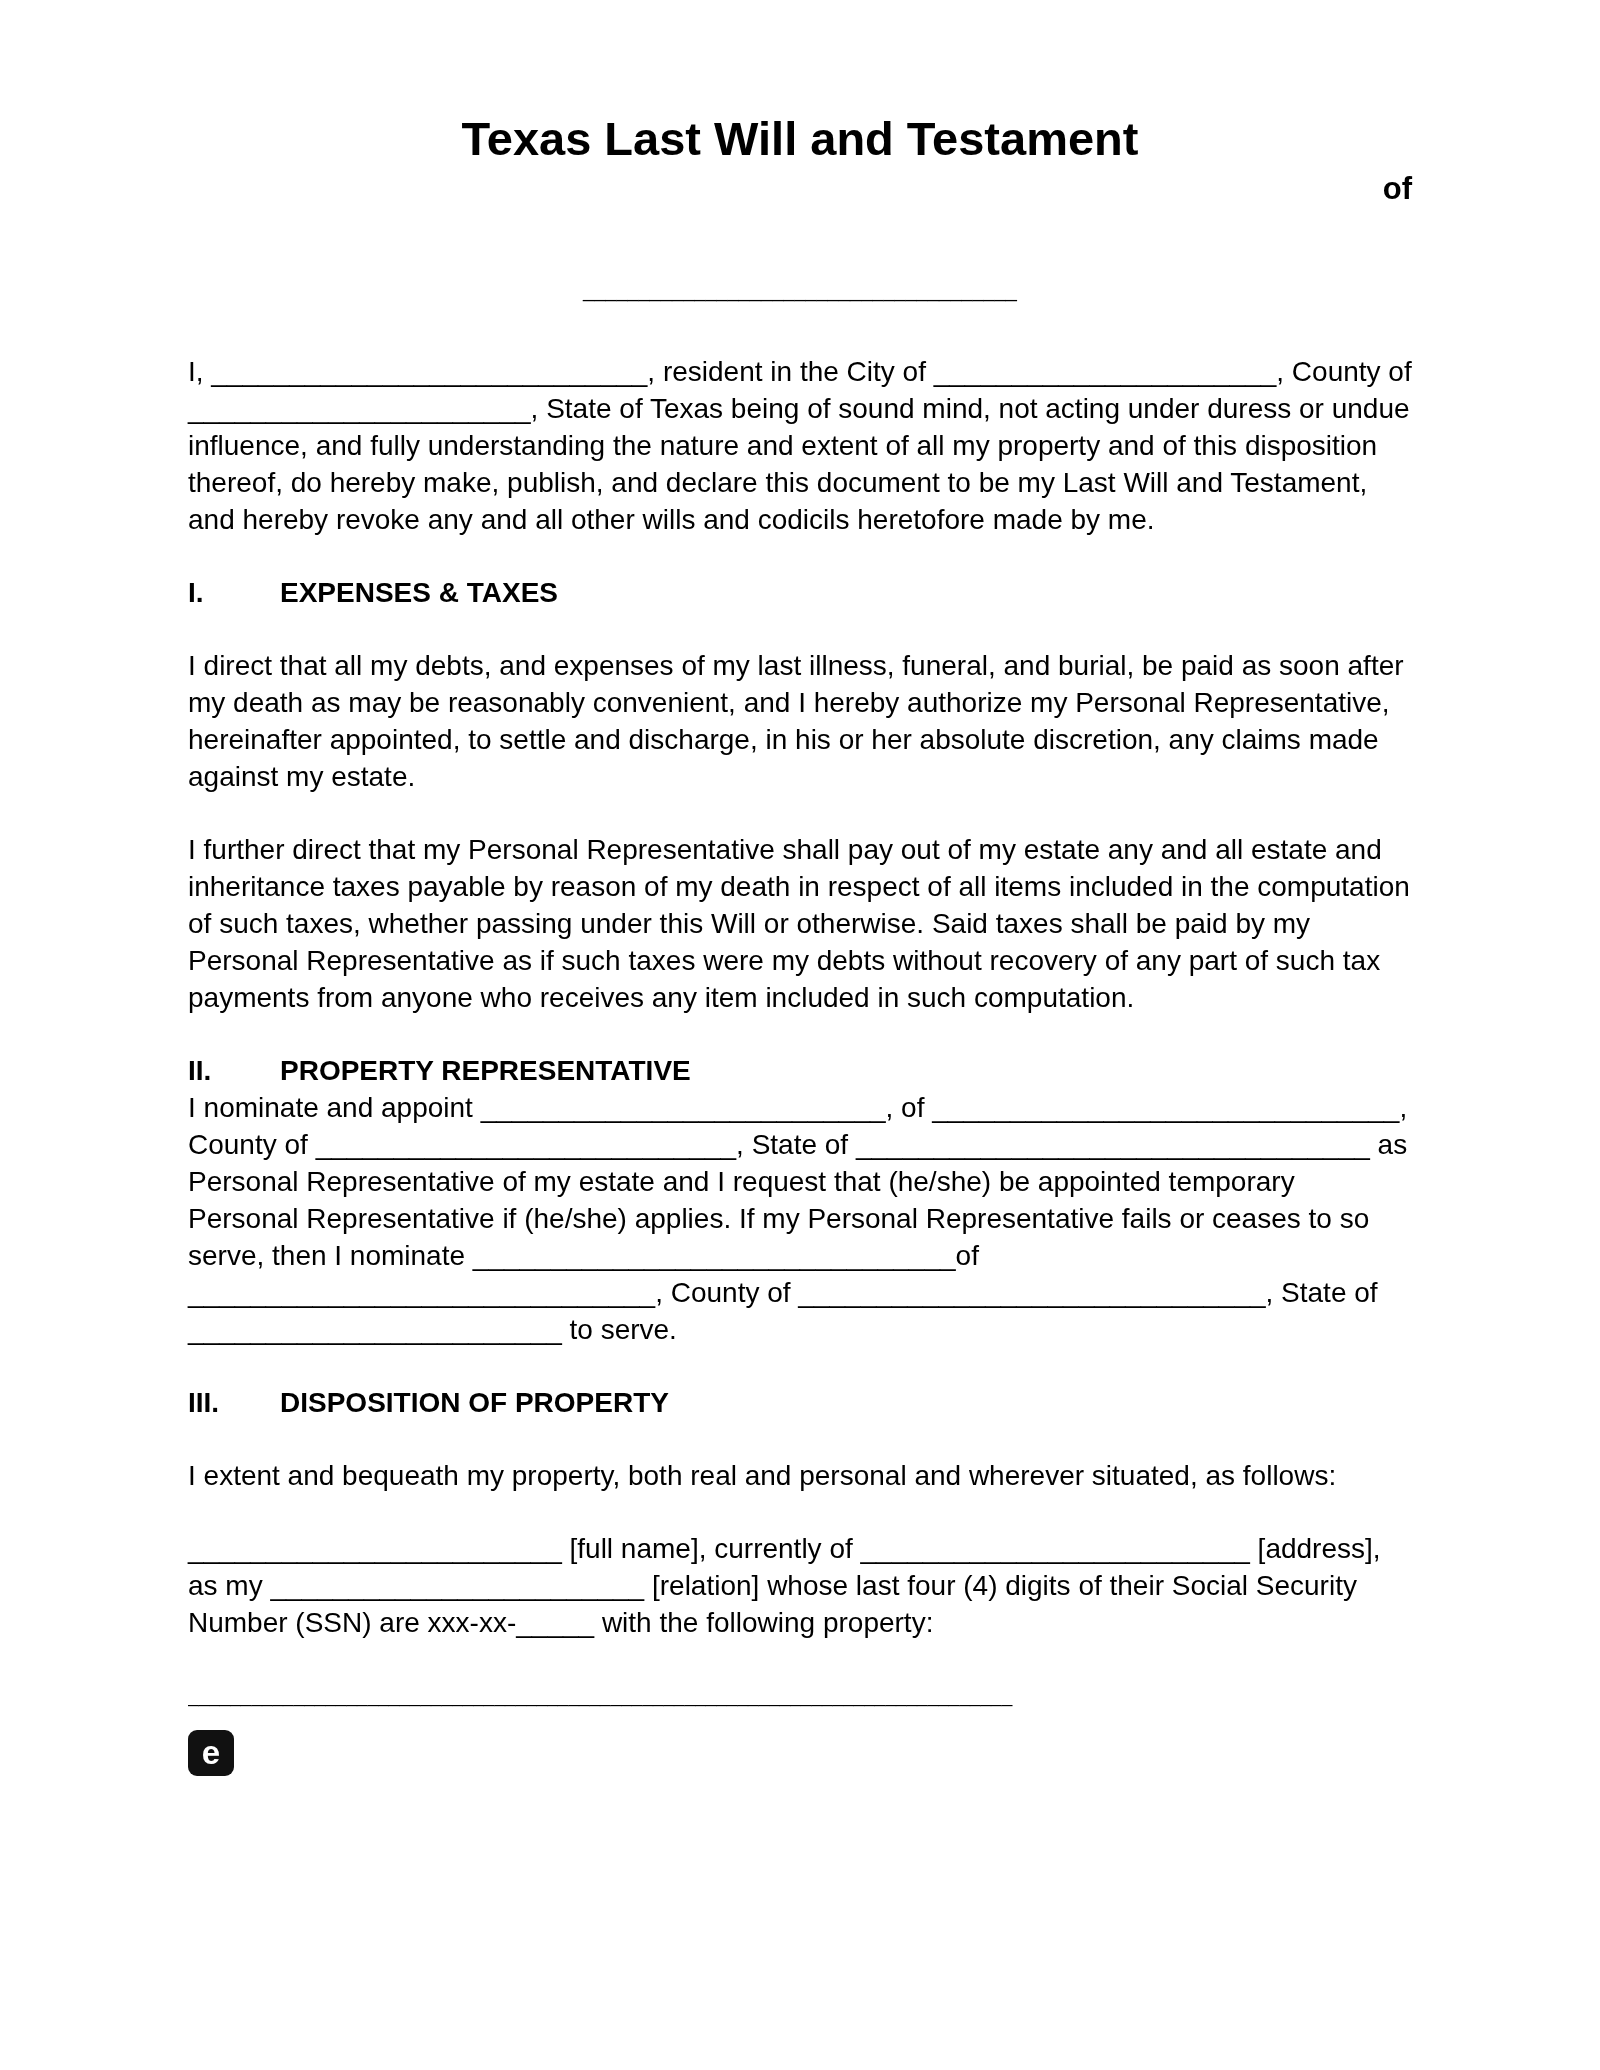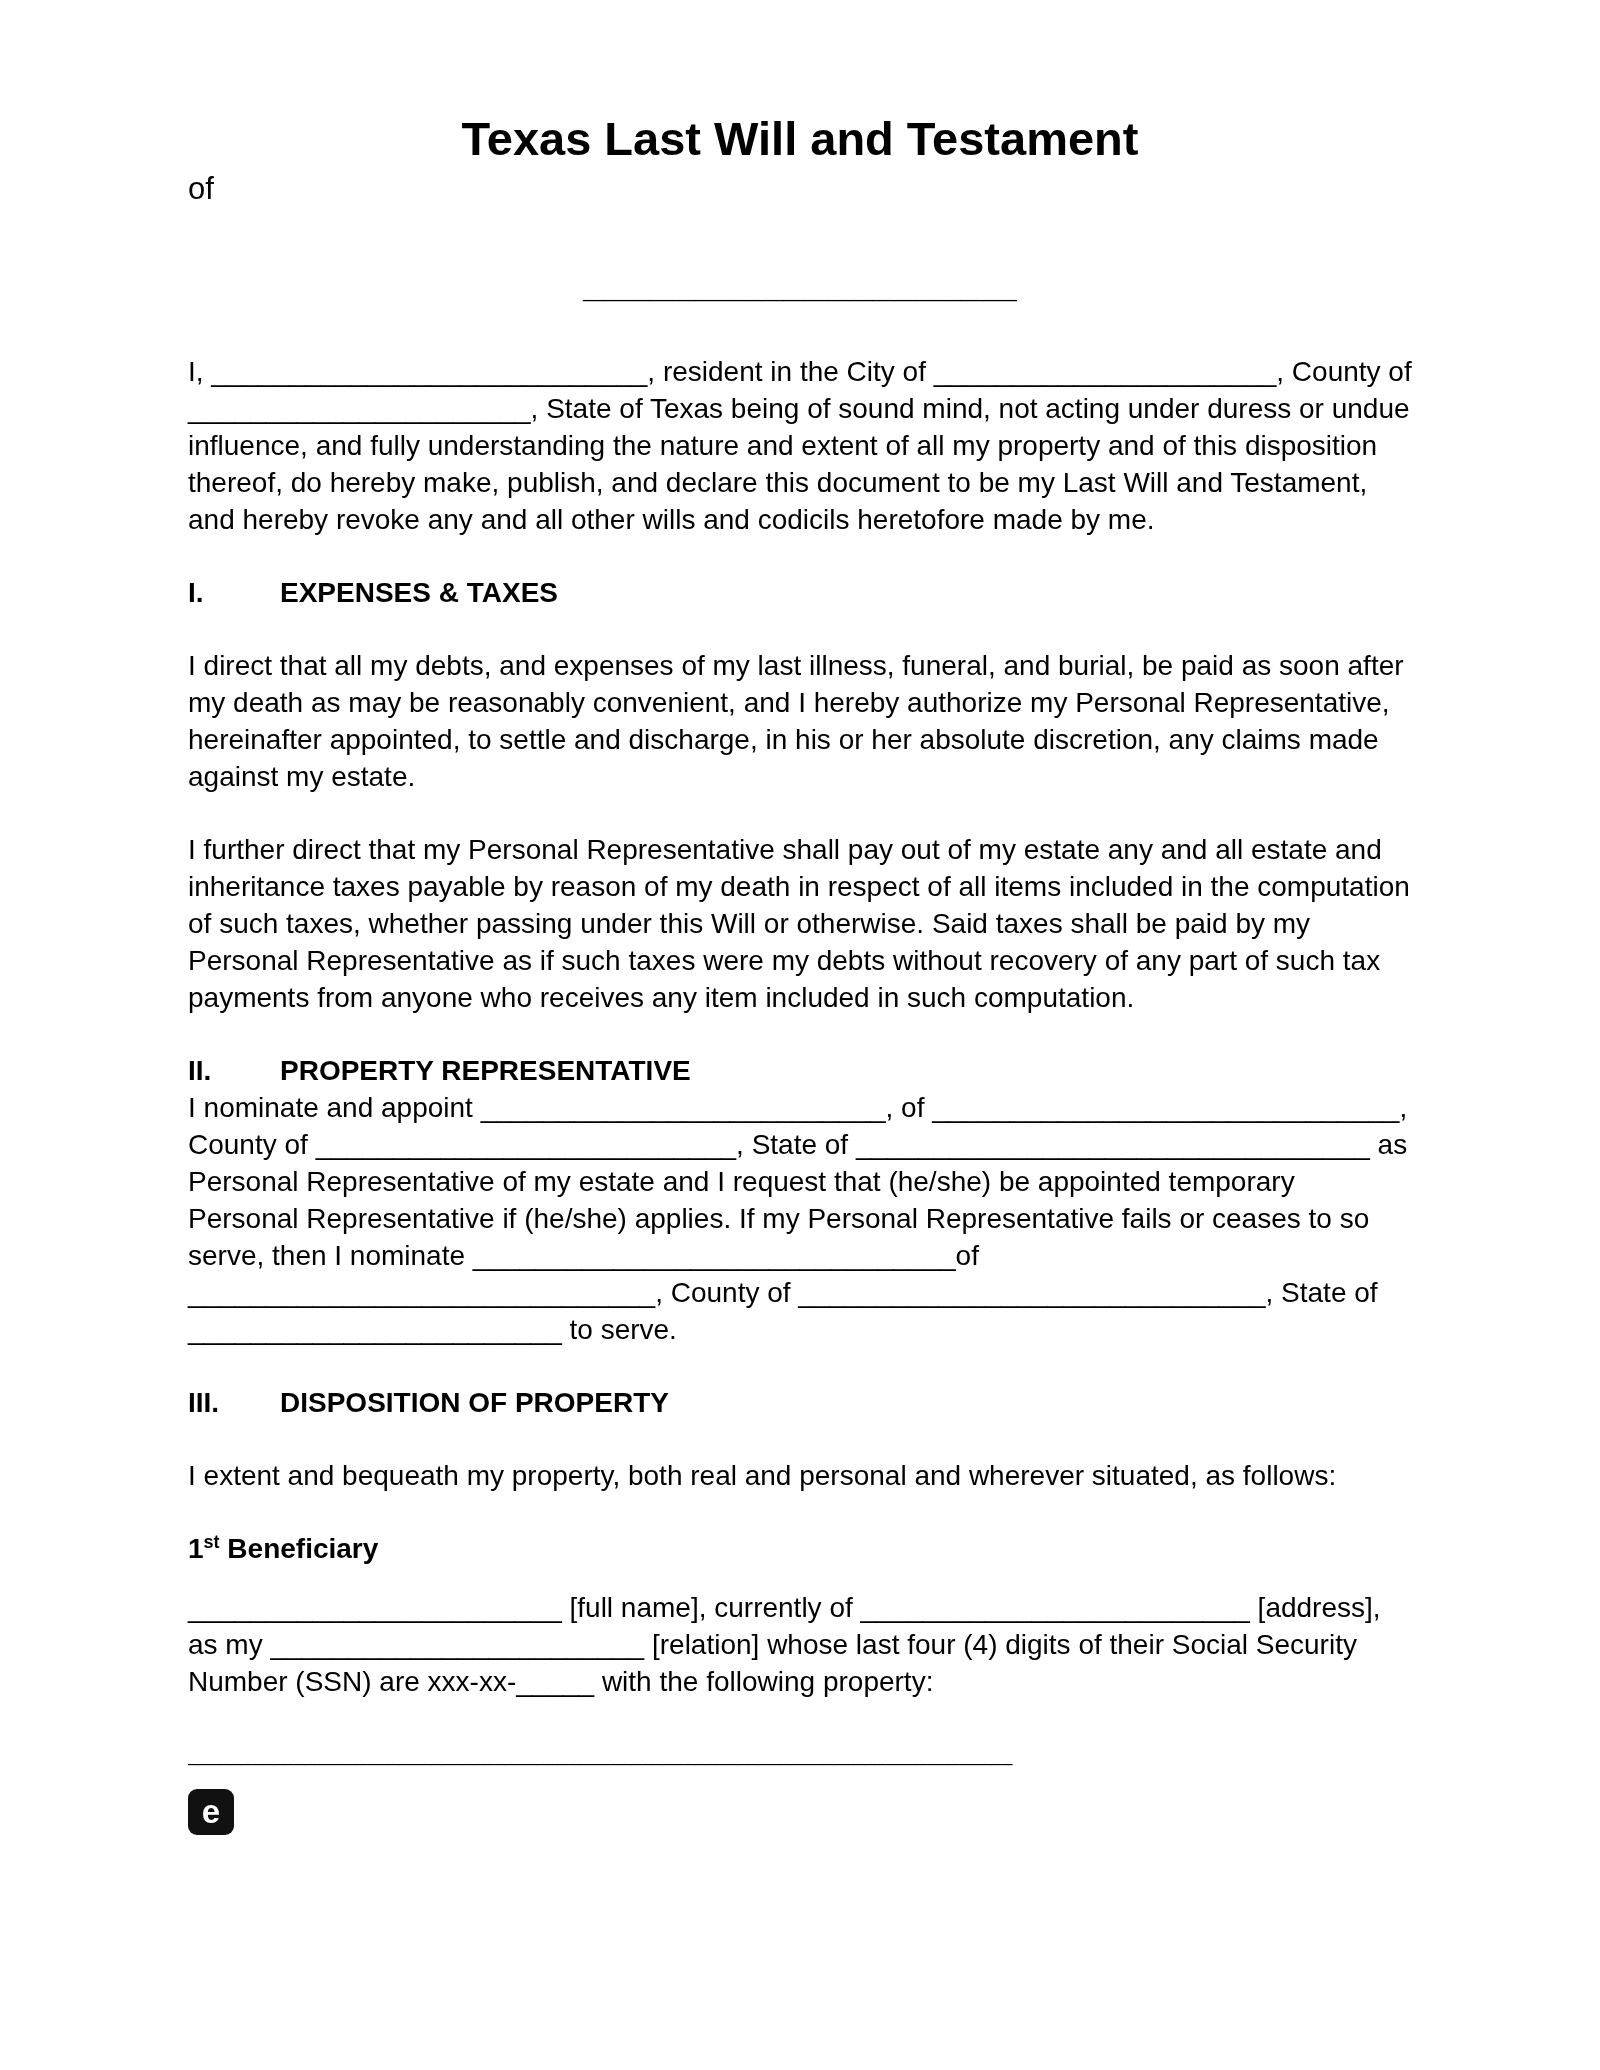--- a/index.html
+++ b/index.html
@@ -23,22 +23,22 @@
     margin: 0;
     font-size: 47px;
     line-height: 54px;
     font-weight: bold;
     text-align: center;
   }
   .subtitle {
     margin: 4px 0 0 0;
     font-size: 31px;
     line-height: 38px;
-    font-weight: normal;
-    text-align: left;
+    font-weight: bold;
+    text-align: right;
   }
   .name-line {
     margin: 64px 0 0 0;
     font-size: 20px;
     line-height: 37px;
     text-align: center;
     white-space: nowrap;
   }
   .para {
     margin: 0 0 36px 0;
@@ -117,21 +117,20 @@
     <span class="section-title">PROPERTY REPRESENTATIVE</span>
   </div>
   <p class="para">I nominate and appoint __________________________, of ______________________________, County of ___________________________, State of _________________________________ as Personal Representative of my estate and I request that (he/she) be appointed temporary Personal Representative if (he/she) applies. If my Personal Representative fails or ceases to so serve, then I nominate _______________________________of ______________________________, County of ______________________________, State of ________________________ to serve.</p>
 
   <div class="section-heading">
     <span class="section-number">III.</span>
     <span class="section-title">DISPOSITION OF PROPERTY</span>
   </div>
   <p class="para">I extent and bequeath my property, both real and personal and wherever situated, as follows:</p>
 
-  <div class="beneficiary-heading"><span>1</span><sup>st</sup><span> Beneficiary</span></div>
 
   <p class="para">________________________ [full name], currently of _________________________ [address], as my ________________________ [relation] whose last four (4) digits of their Social Security Number (SSN) are xxx-xx-_____ with the following property:</p>
 
   <div class="property-line">______________________________________________________________________________</div>
 
   <div class="footer">
     <div class="logo">
       <span class="logo-letter">e</span>
     </div>
   </div>

